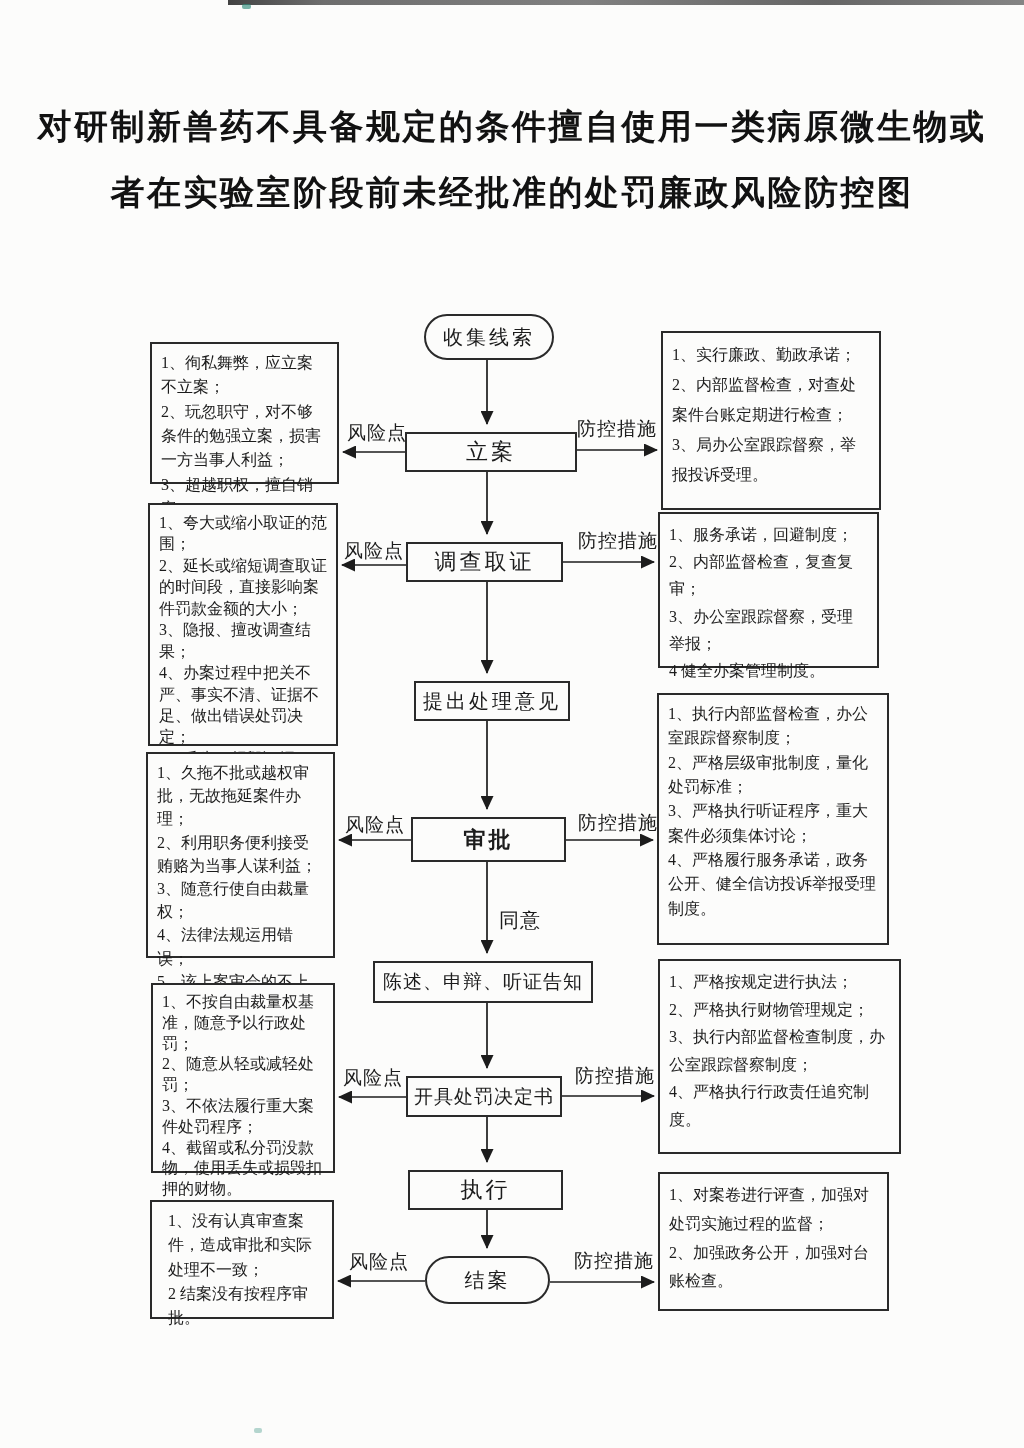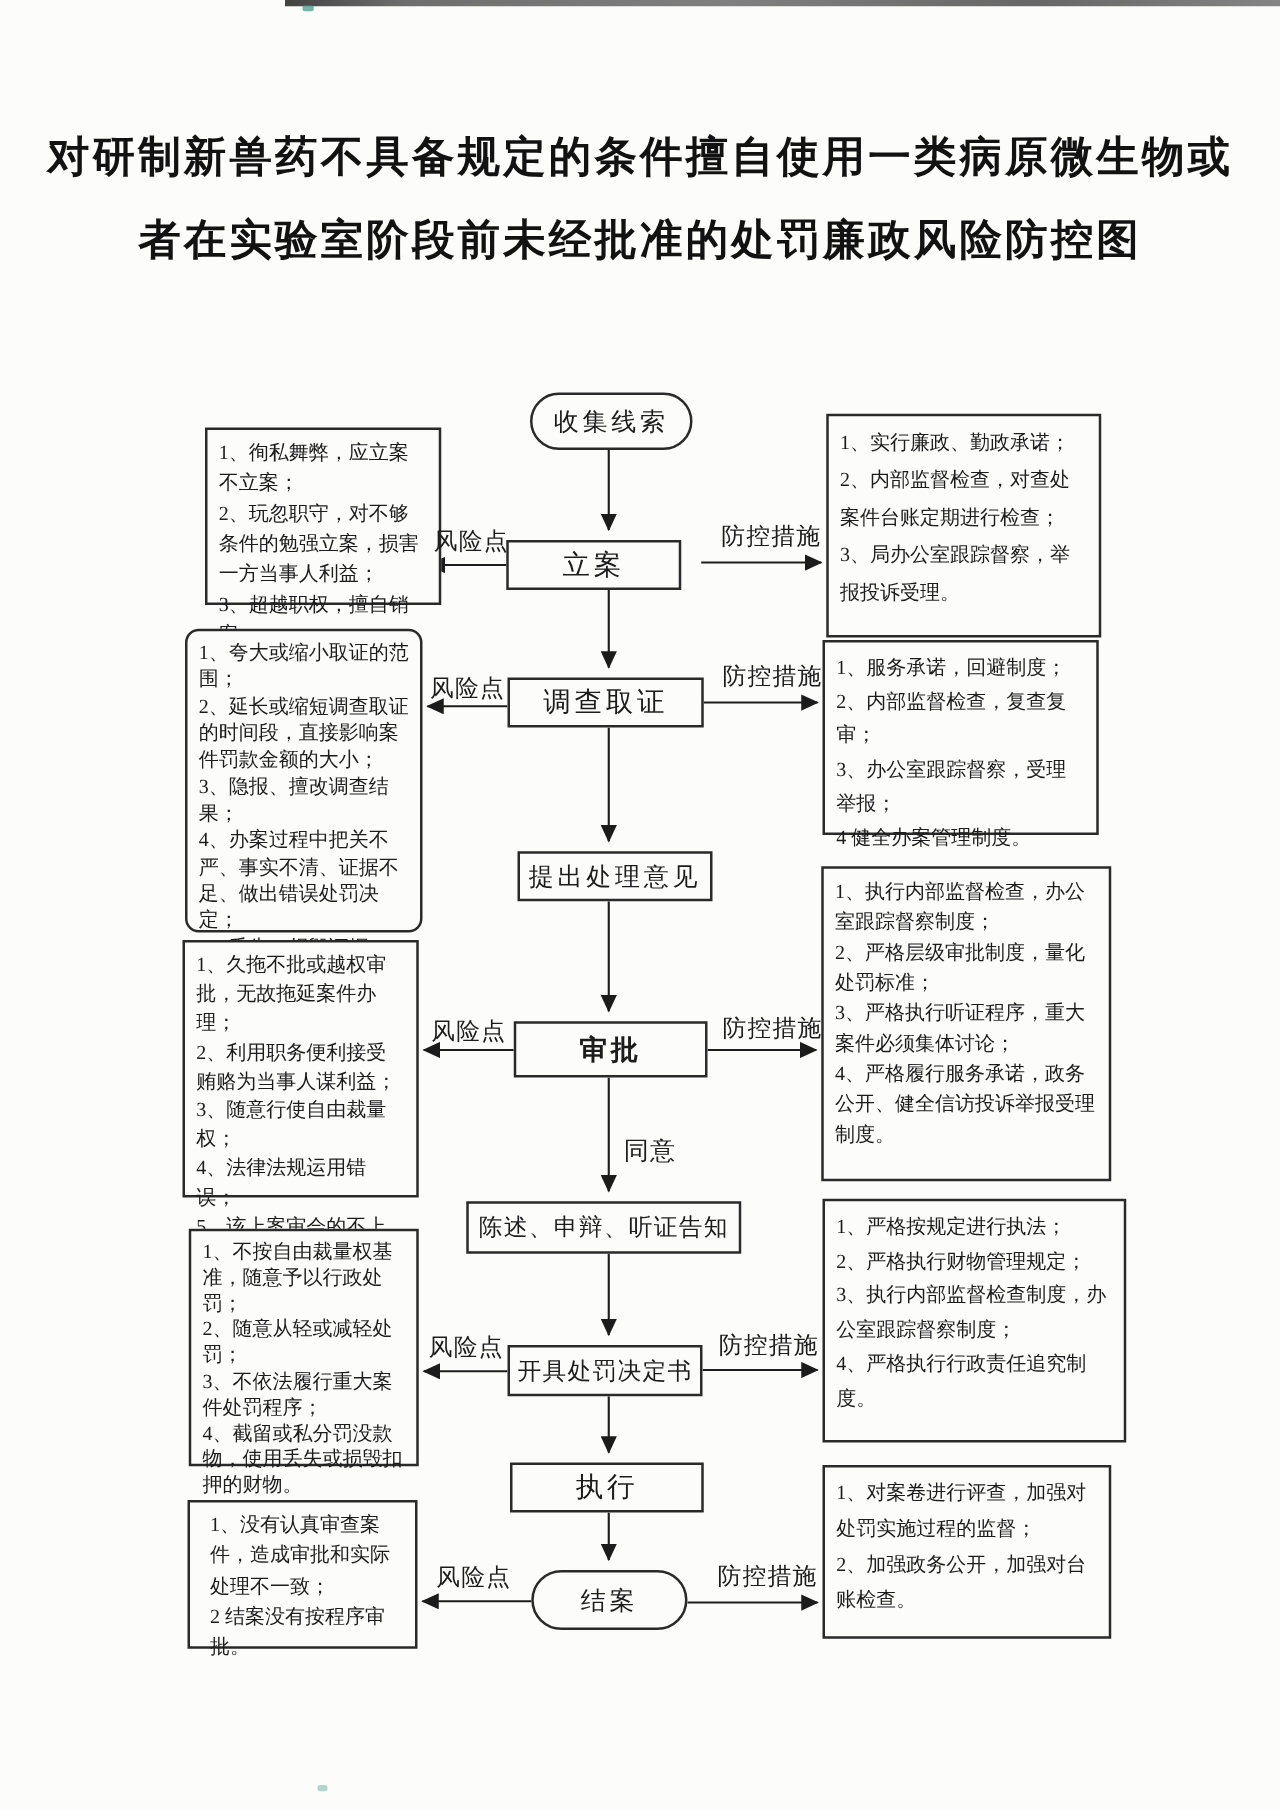--- a/index.html
+++ b/index.html
@@ -27,21 +27,21 @@
   .box {
     position: absolute; box-sizing: border-box;
     border: 2px solid #2a2a2a; background: #fcfcfb;
   }
   .node {
     display: flex; align-items: center; justify-content: center;
     font-size: 22px; letter-spacing: 3px; z-index: 2;
   }
   .oval { border-radius: 26px; font-size: 20px; }
   .listbox { padding: 7px 9px; font-size: 16px; text-align: left; z-index: 2; }
-  .lb1 { line-height: 1.52; margin-left: 14px; } .lb2 { line-height: 1.34; border-radius: 11px; } .lb3 { line-height: 1.45; }
+  .lb1 { line-height: 1.52; } .lb2 { line-height: 1.34; } .lb3 { line-height: 1.45; }
   .lb4 { line-height: 1.30; } .lb5 { line-height: 1.52; }
   .rb1 { line-height: 1.88; } .rb2 { line-height: 1.70; } .rb3 { line-height: 1.52; }
   .rb4 { line-height: 1.72; } .rb5 { line-height: 1.80; }
   .clabel {
     position: absolute; font-size: 19px; letter-spacing: 1px;
     white-space: nowrap; z-index: 3; background: transparent;
   }
   .connectors { position: absolute; top: 0; left: 0; z-index: 1; }
 </style>
 </head>
@@ -84,21 +84,21 @@
     <g stroke="#1c1c1c" stroke-width="1.7">
       <line x1="561" y1="450" x2="657" y2="450" marker-end="url(#ah)"></line>
       <line x1="563" y1="562" x2="654" y2="562" marker-end="url(#ah)"></line>
       <line x1="566" y1="840" x2="653" y2="840" marker-end="url(#ah)"></line>
       <line x1="562" y1="1096" x2="654" y2="1096" marker-end="url(#ah)"></line>
       <line x1="550" y1="1282" x2="654" y2="1282" marker-end="url(#ah)"></line>
     </g>
   </svg>
 
   <div class="box node oval" style="left:424px; top:314px; width:130px; height:46px;">收集线索</div>
-  <div class="box node" style="left:405px; top:432px; width:140px; height:40px;">立案</div>
+  <div class="box node" style="left:405px; top:432px; width:172px; height:40px;">立案</div>
   <div class="box node" style="left:406px; top:542px; width:157px; height:40px;">调查取证</div>
   <div class="box node" style="left:414px; top:681px; width:156px; height:40px; font-size:20px;">提出处理意见</div>
   <div class="box node" style="left:411px; top:817px; width:155px; height:45px;font-weight:bold;">审批</div>
   <div class="box node" style="left:373px; top:961px; width:220px; height:42px; font-size:19px; letter-spacing:1px;">陈述、申辩、听证告知</div>
   <div class="box node" style="left:406px; top:1076px; width:156px; height:41px; font-size:19px; letter-spacing:1px;">开具处罚决定书</div>
   <div class="box node" style="left:408px; top:1170px; width:155px; height:40px;">执行</div>
   <div class="box node oval" style="left:425px; top:1256px; width:125px; height:48px;">结案</div>
 
   <div class="clabel" style="left:347px; top:420px;">风险点</div>
   <div class="clabel" style="left:577px; top:416px;">防控措施</div>

